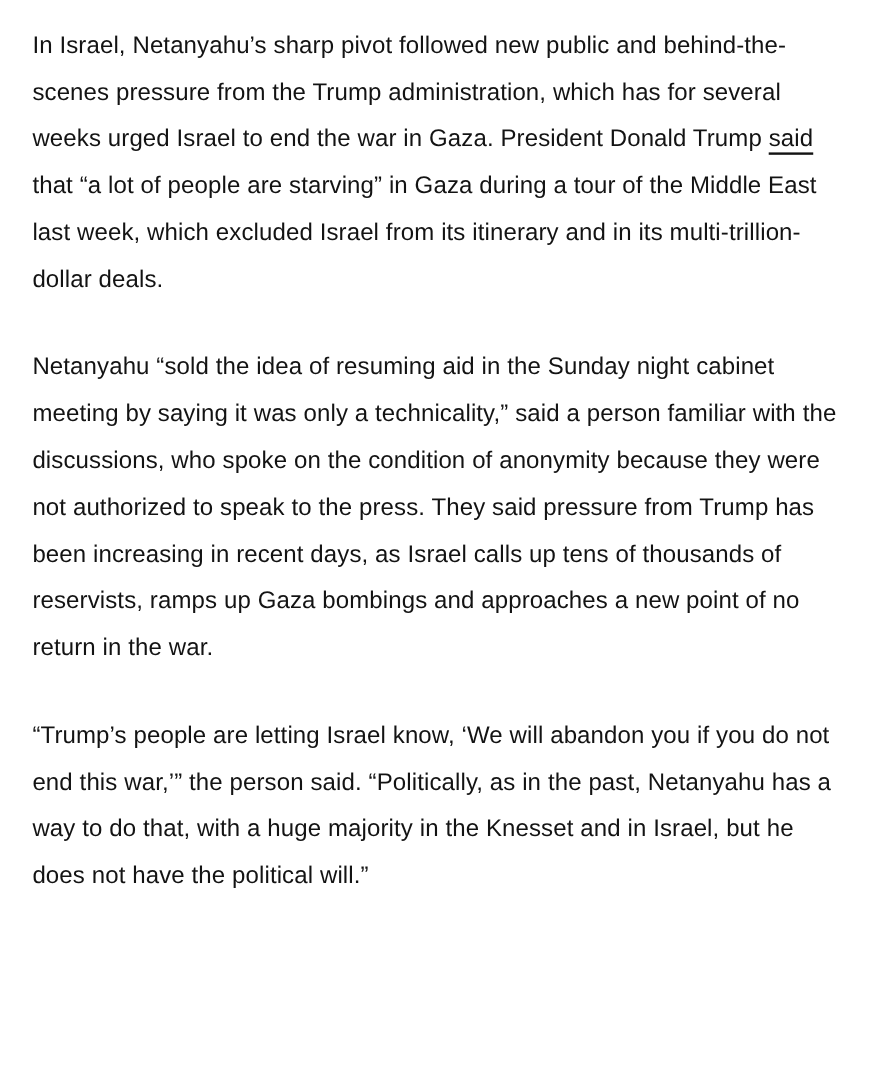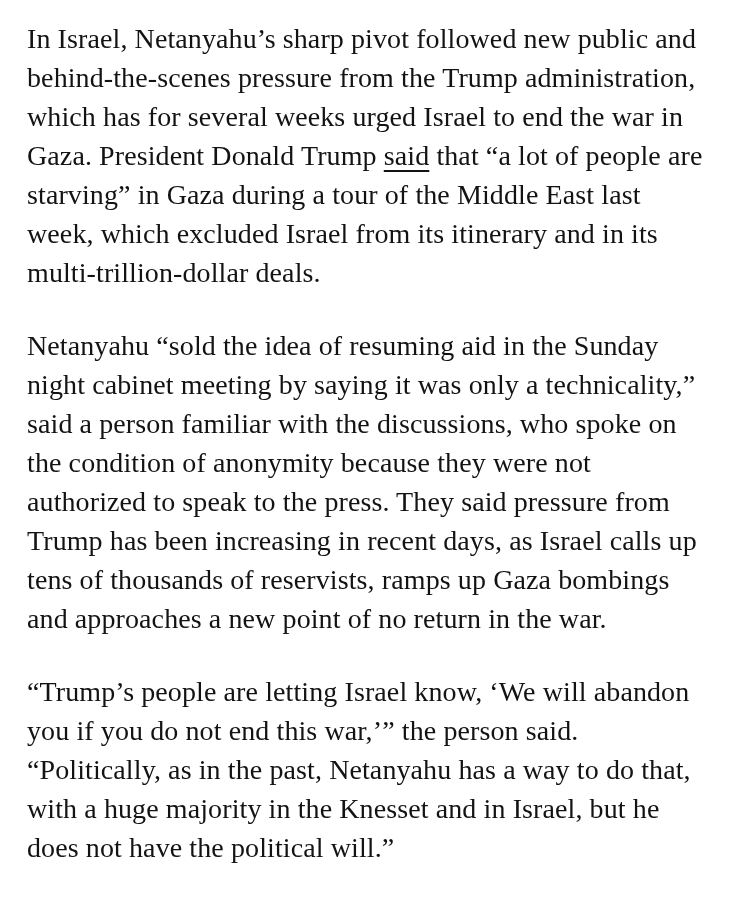--- a/index.html
+++ b/index.html
@@ -9,22 +9,22 @@
   body {
     width: 733px;
     height: 897px;
     background: #ffffff;
     overflow: hidden;
   }
   .article {
     box-sizing: border-box;
     padding: 19px 24px 0 27px;
     width: 733px;
-    font-family: Liberation Serif, serif;
-    font-size: 28px;
+    font-family: Liberation Sans, sans-serif;
+    font-size: 20px;
     line-height: 39px;
     color: #131313;
     letter-spacing: 0.1px;
   }
   .para {
     margin: 0 0 34px 0;
     max-width: 682px;
   }
   .para:last-child {
     margin-bottom: 16px;

